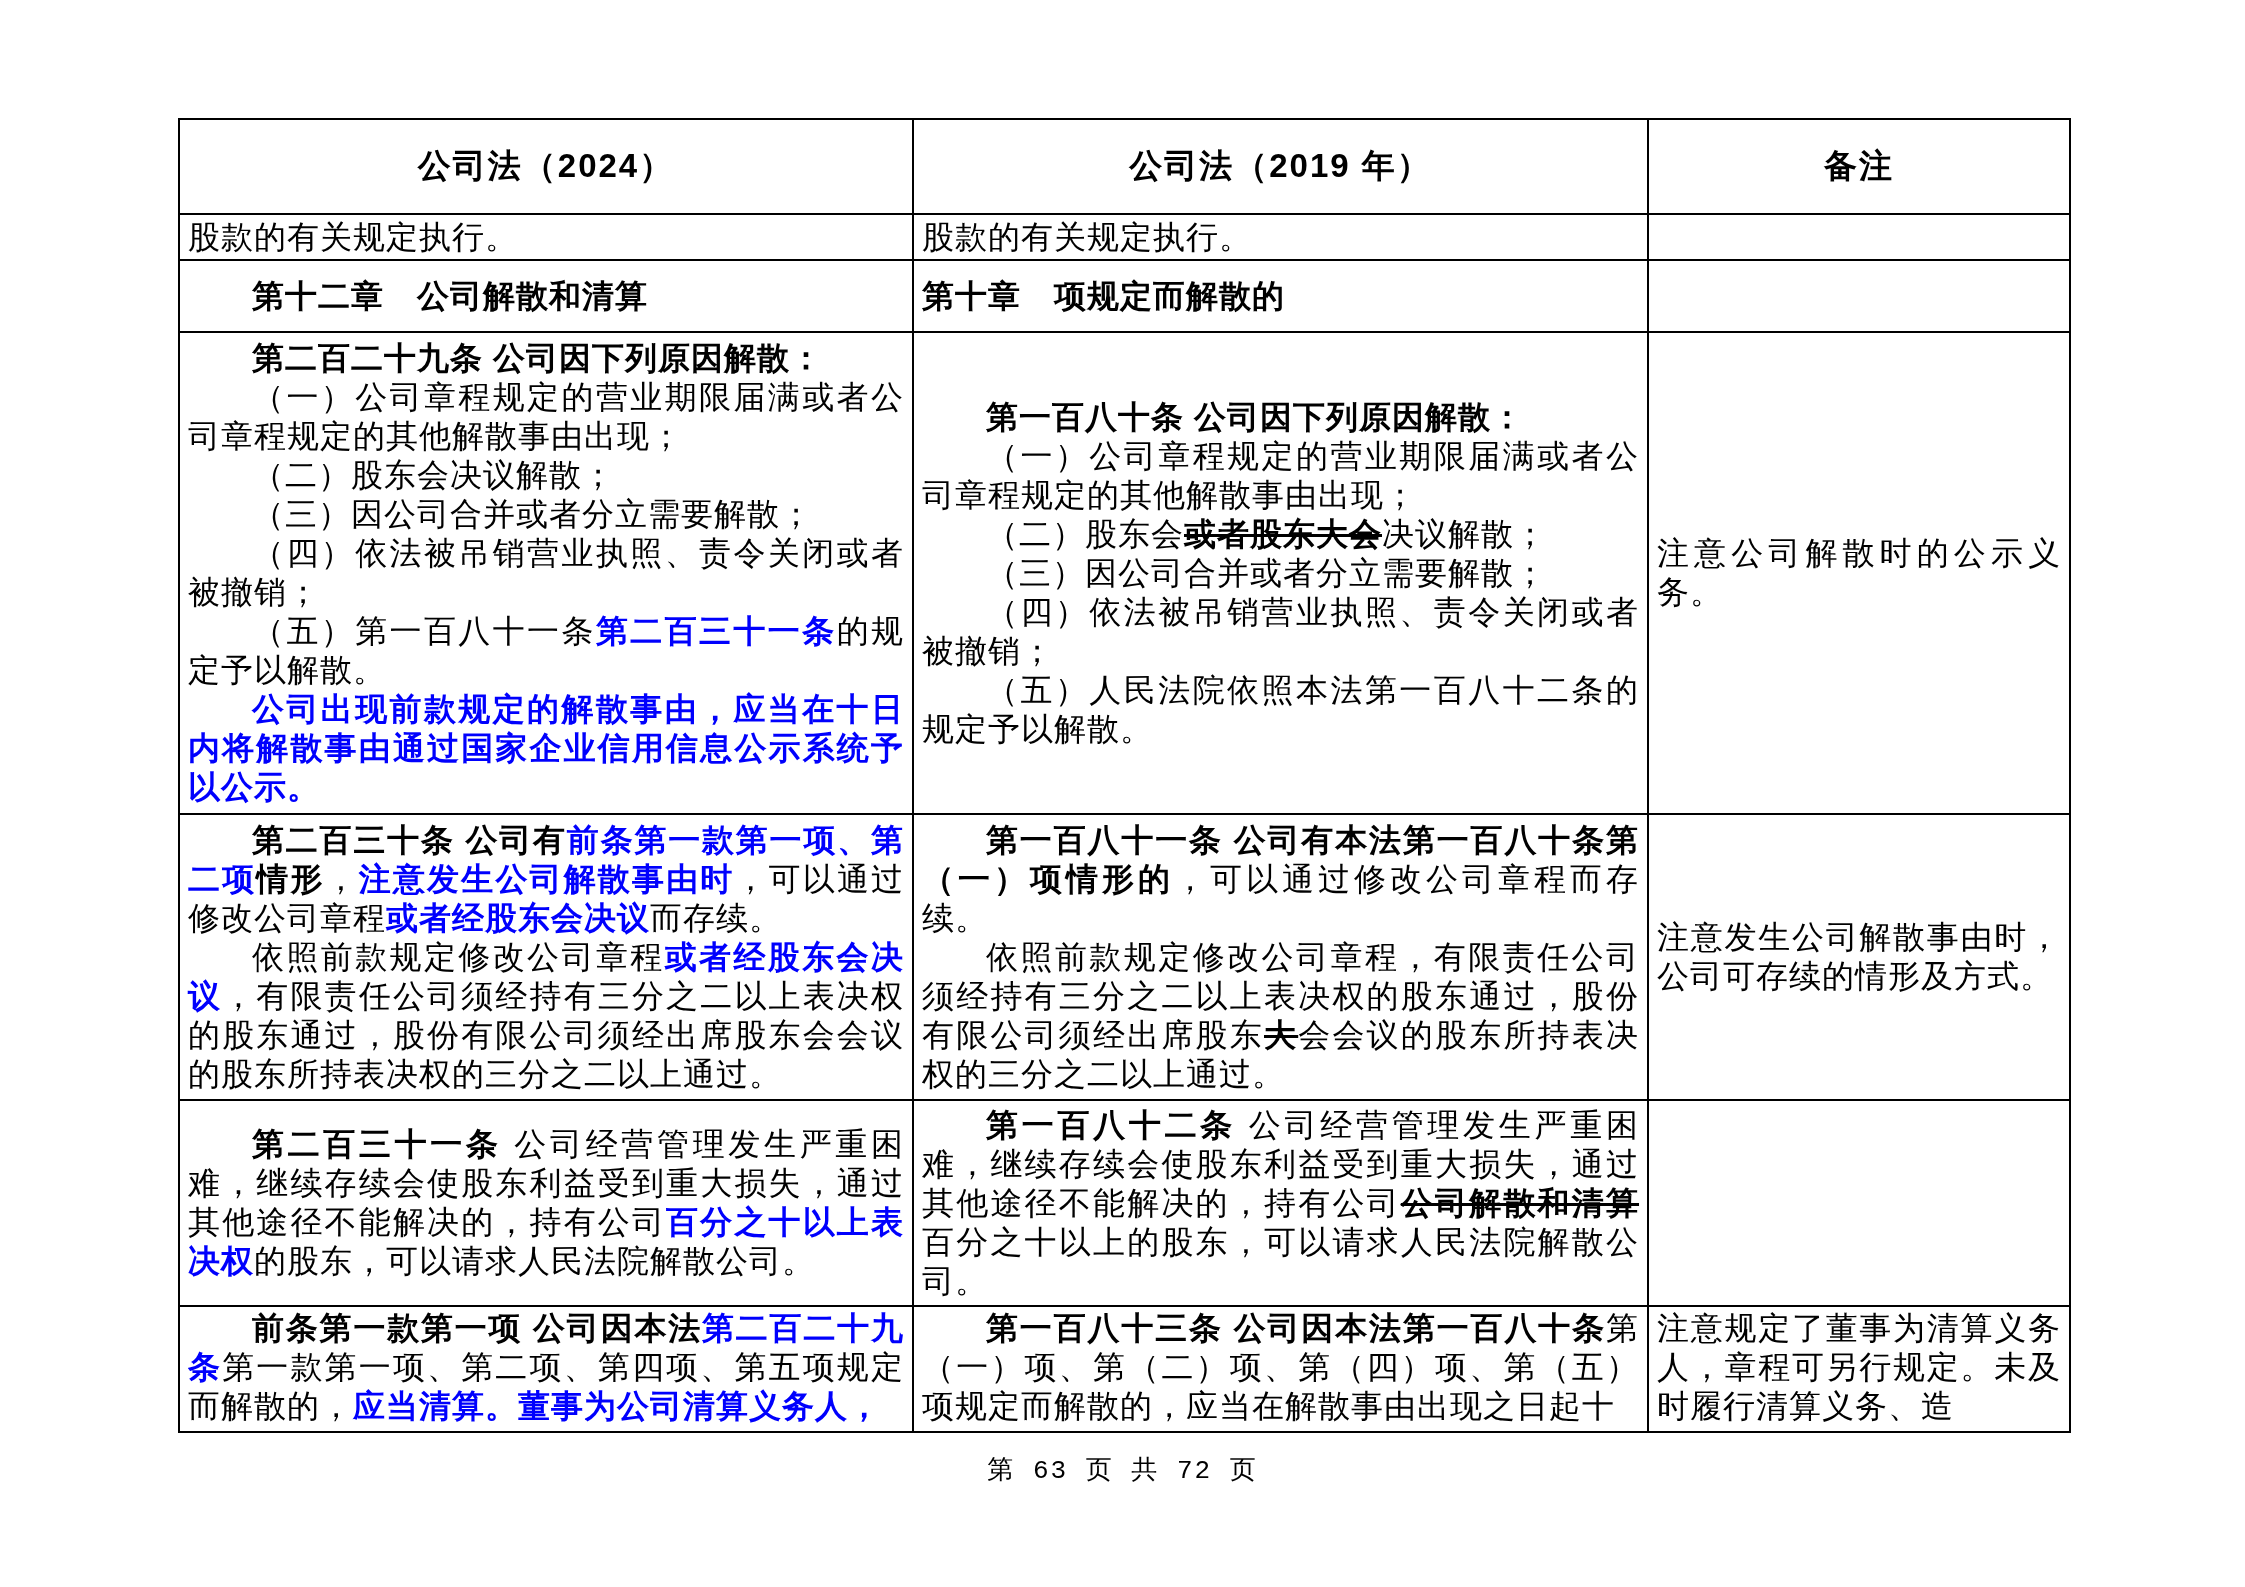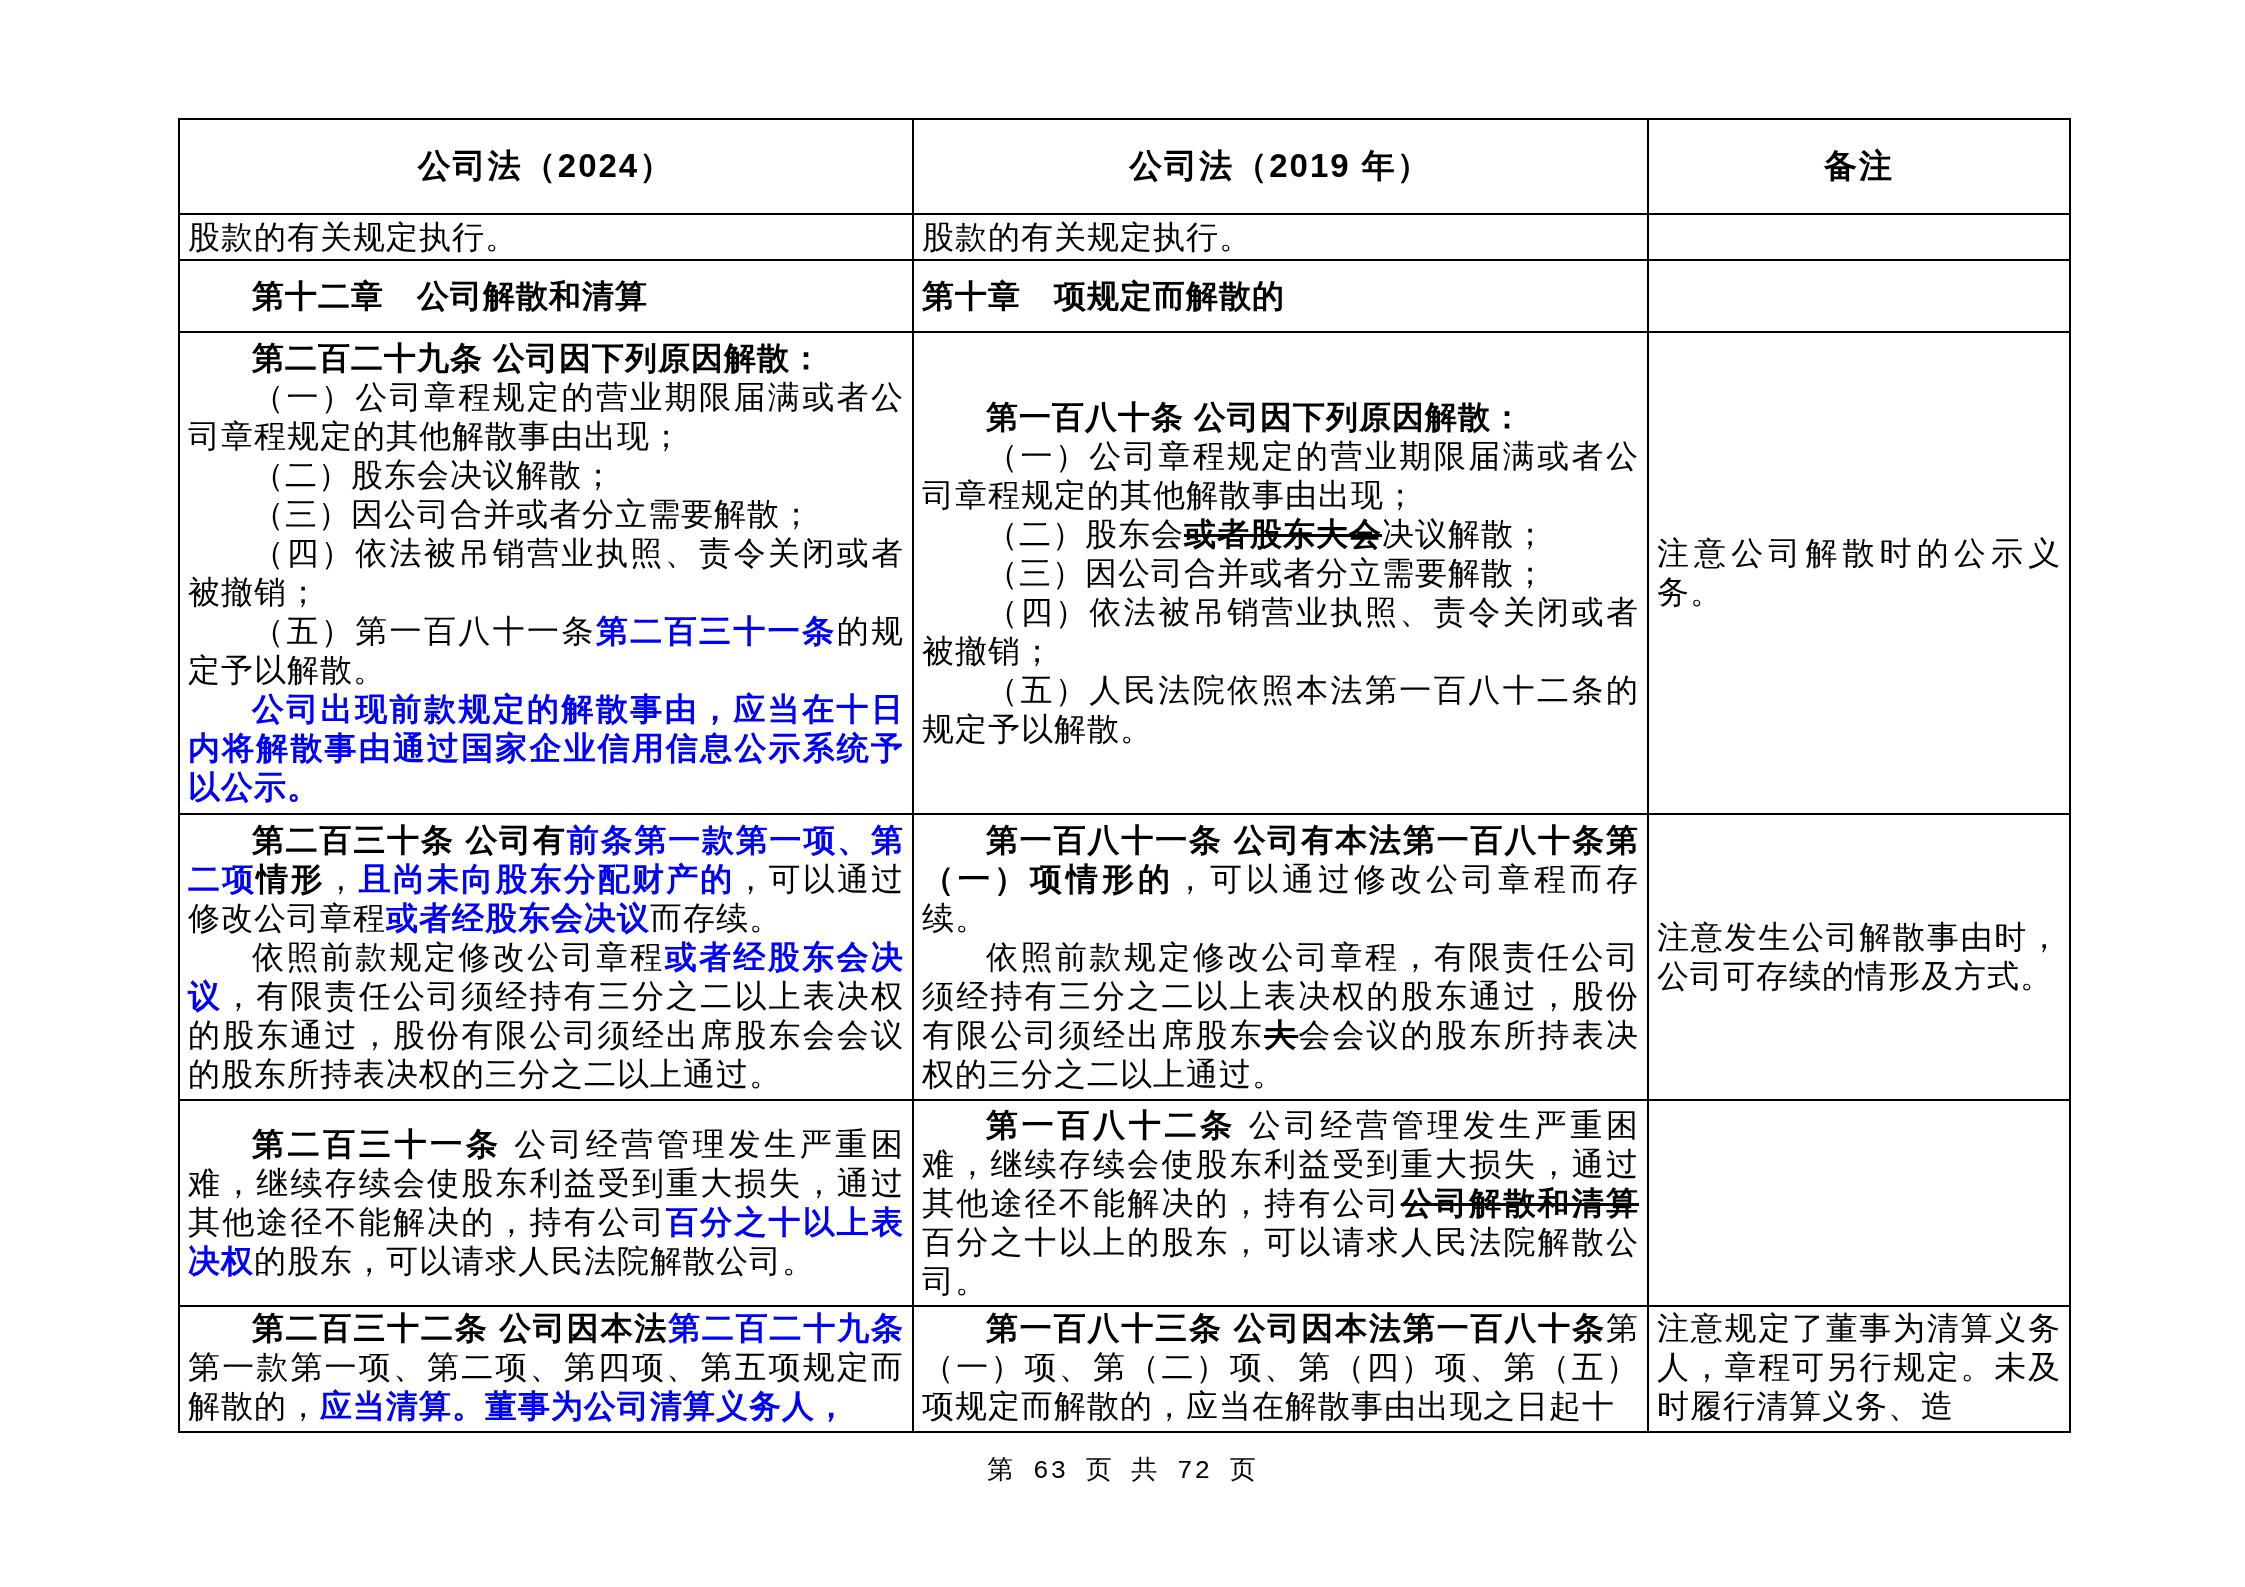--- a/index.html
+++ b/index.html
@@ -78,21 +78,21 @@
             <div class="para ind"><span>（三）因公司合并或者分立需要解散；</span></div>
             <div class="para ind"><span>（四）依法被吊销营业执照、责令关闭或者被撤销；</span></div>
             <div class="para ind"><span>（五）人民法院依照本法第一百八十二条的规定予以解散。</span></div>
           </td>
       <td>
             <div class="para"><span>注意公司解散时的公示义务。</span></div>
           </td>
     </tr>
     <tr class="r4">
       <td>
-            <div class="para ind"><span class="b">第二百三十条 公司有</span><span class="added">前条第一款第一项、第二项</span><span class="b">情形</span><span>，</span><span class="added">且尚未向股东分配财产的</span><span>，可以通过修改公司章程</span><span class="added">或者经股东会决议</span><span>而存续。</span></div>
+            <div class="para ind"><span class="b">第二百三十条 公司有</span><span class="added">前条第一款第一项、第二项</span><span class="b">情形</span><span>，</span><span class="added">注意发生公司解散事由时</span><span>，可以通过修改公司章程</span><span class="added">或者经股东会决议</span><span>而存续。</span></div>
             <div class="para ind"><span>依照前款规定修改公司章程</span><span class="added">或者经股东会决议</span><span>，有限责任公司须经持有三分之二以上表决权的股东通过，股份有限公司须经出席股东会会议的股东所持表决权的三分之二以上通过。</span></div>
           </td>
       <td>
             <div class="para ind"><span class="b">第一百八十一条 公司有本法第一百八十条第（一）项情形的</span><span>，可以通过修改公司章程而存续。</span></div>
             <div class="para ind"><span>依照前款规定修改公司章程，有限责任公司须经持有三分之二以上表决权的股东通过，股份有限公司须经出席股东</span><span class="del">大</span><span>会会议的股东所持表决权的三分之二以上通过。</span></div>
           </td>
       <td>
             <div class="para"><span>注意发生公司解散事由时，公司可存续的情形及方式。</span></div>
           </td>
     </tr>
@@ -101,21 +101,21 @@
             <div class="para ind"><span class="b">第二百三十一条</span><span> 公司经营管理发生严重困难，继续存续会使股东利益受到重大损失，通过其他途径不能解决的，持有公司</span><span class="added">百分之十以上表决权</span><span>的股东，可以请求人民法院解散公司。</span></div>
           </td>
       <td>
             <div class="para ind"><span class="b">第一百八十二条</span><span> 公司经营管理发生严重困难，继续存续会使股东利益受到重大损失，通过其他途径不能解决的，持有公司</span><span class="del">公司解散和清算</span><span>百分之十以上的股东，可以请求人民法院解散公司。</span></div>
           </td>
       <td></td>
     </tr>
     <tr class="r6">
       <td>
             <div class="clip">
-              <div class="para ind"><span class="b">第二百三十二条 公司因本法</span><span class="added">第二百二十九条</span><span>第一款第一项、第二项、第四项、第五项规定而解散的，</span><span class="added">应当清算。董事为公司清算义务人，</span></div>
+              <div class="para ind"><span class="b">前条第一款第一项 公司因本法</span><span class="added">第二百二十九条</span><span>第一款第一项、第二项、第四项、第五项规定而解散的，</span><span class="added">应当清算。董事为公司清算义务人，</span></div>
             </div>
           </td>
       <td>
             <div class="clip">
               <div class="para ind"><span class="b">第一百八十三条 公司因本法第一百八十条</span><span>第（一）项、第（二）项、第（四）项、第（五）项规定而解散的，应当在解散事由出现之日起十</span></div>
             </div>
           </td>
       <td>
             <div class="clip">
               <div class="para"><span>注意规定了董事为清算义务人，章程可另行规定。未及时履行清算义务、造</span></div>

